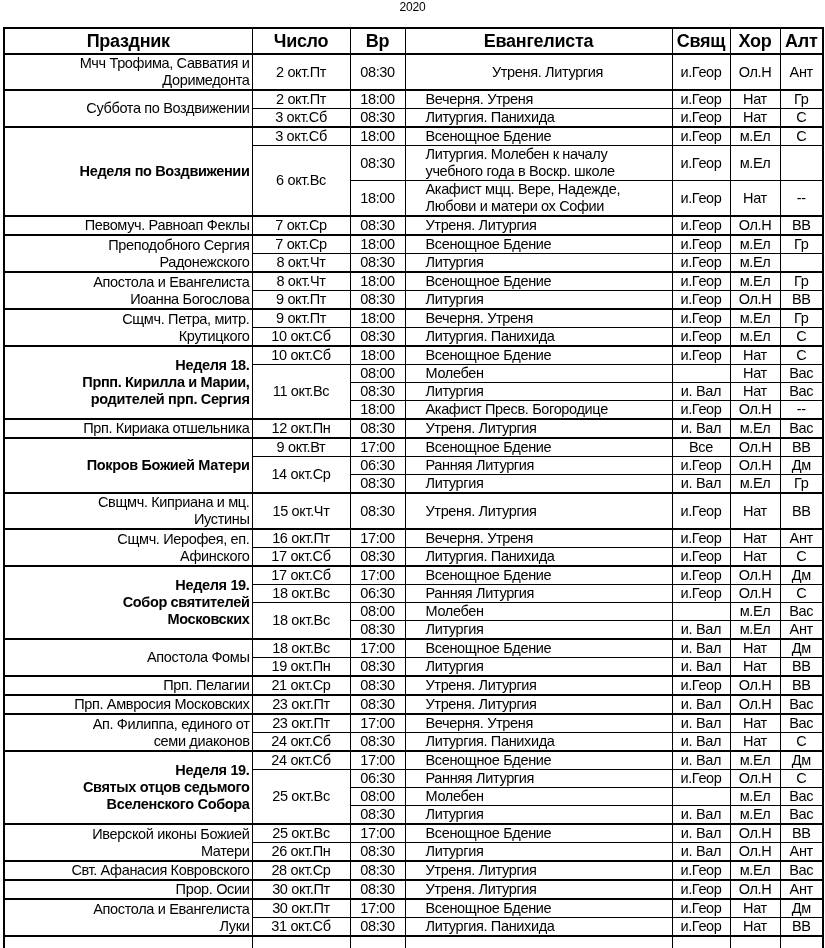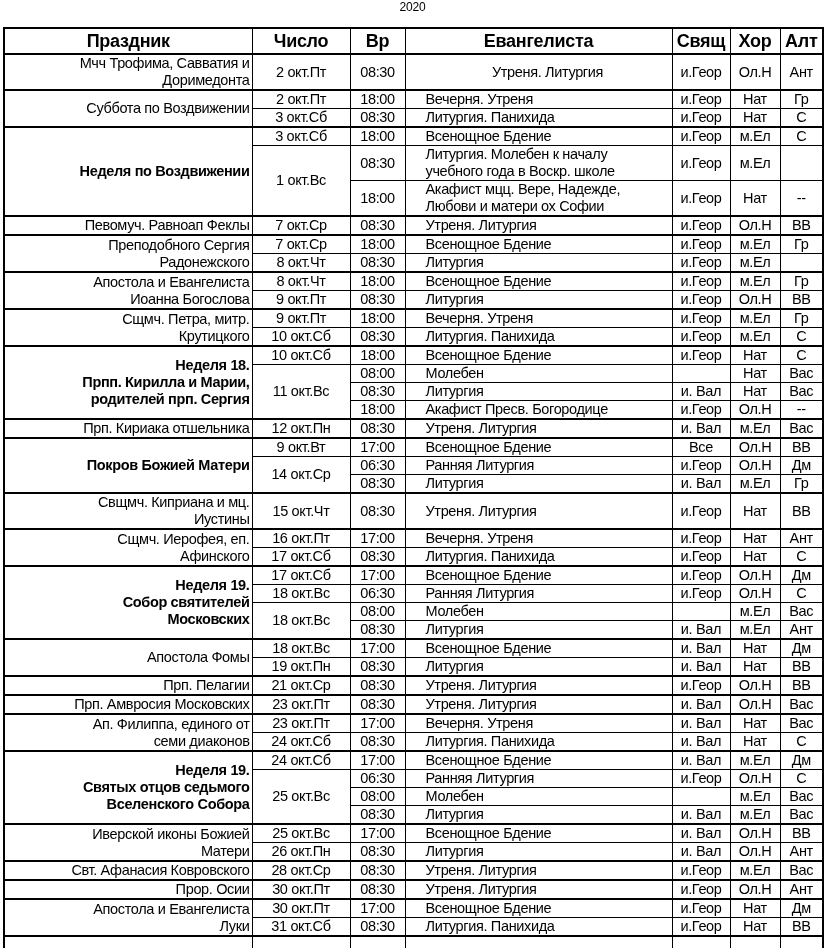--- a/index.html
+++ b/index.html
@@ -94,21 +94,21 @@
       <tr class="data-row group-start">
         <td class="holiday bold" rowspan="3">Неделя по Воздвижении</td>
         <td class="date">3 окт.Сб</td>
         <td class="time">18:00</td>
         <td class="service">Всенощное Бдение</td>
         <td class="priest">и.Геор</td>
         <td class="choir">м.Ел</td>
         <td class="altar">С</td>
       </tr>
       <tr class="data-row">
-        <td class="date" rowspan="2">1 окт.Вс</td>
+        <td class="date" rowspan="2">6 окт.Вс</td>
         <td class="time">08:30</td>
         <td class="service">Литургия. Молебен к началу
 учебного года в Воскр. школе</td>
         <td class="priest">и.Геор</td>
         <td class="choir">м.Ел</td>
         <td class="altar"></td>
       </tr>
       <tr class="data-row">
         <td class="time">18:00</td>
         <td class="service">Акафист мцц. Вере, Надежде,

